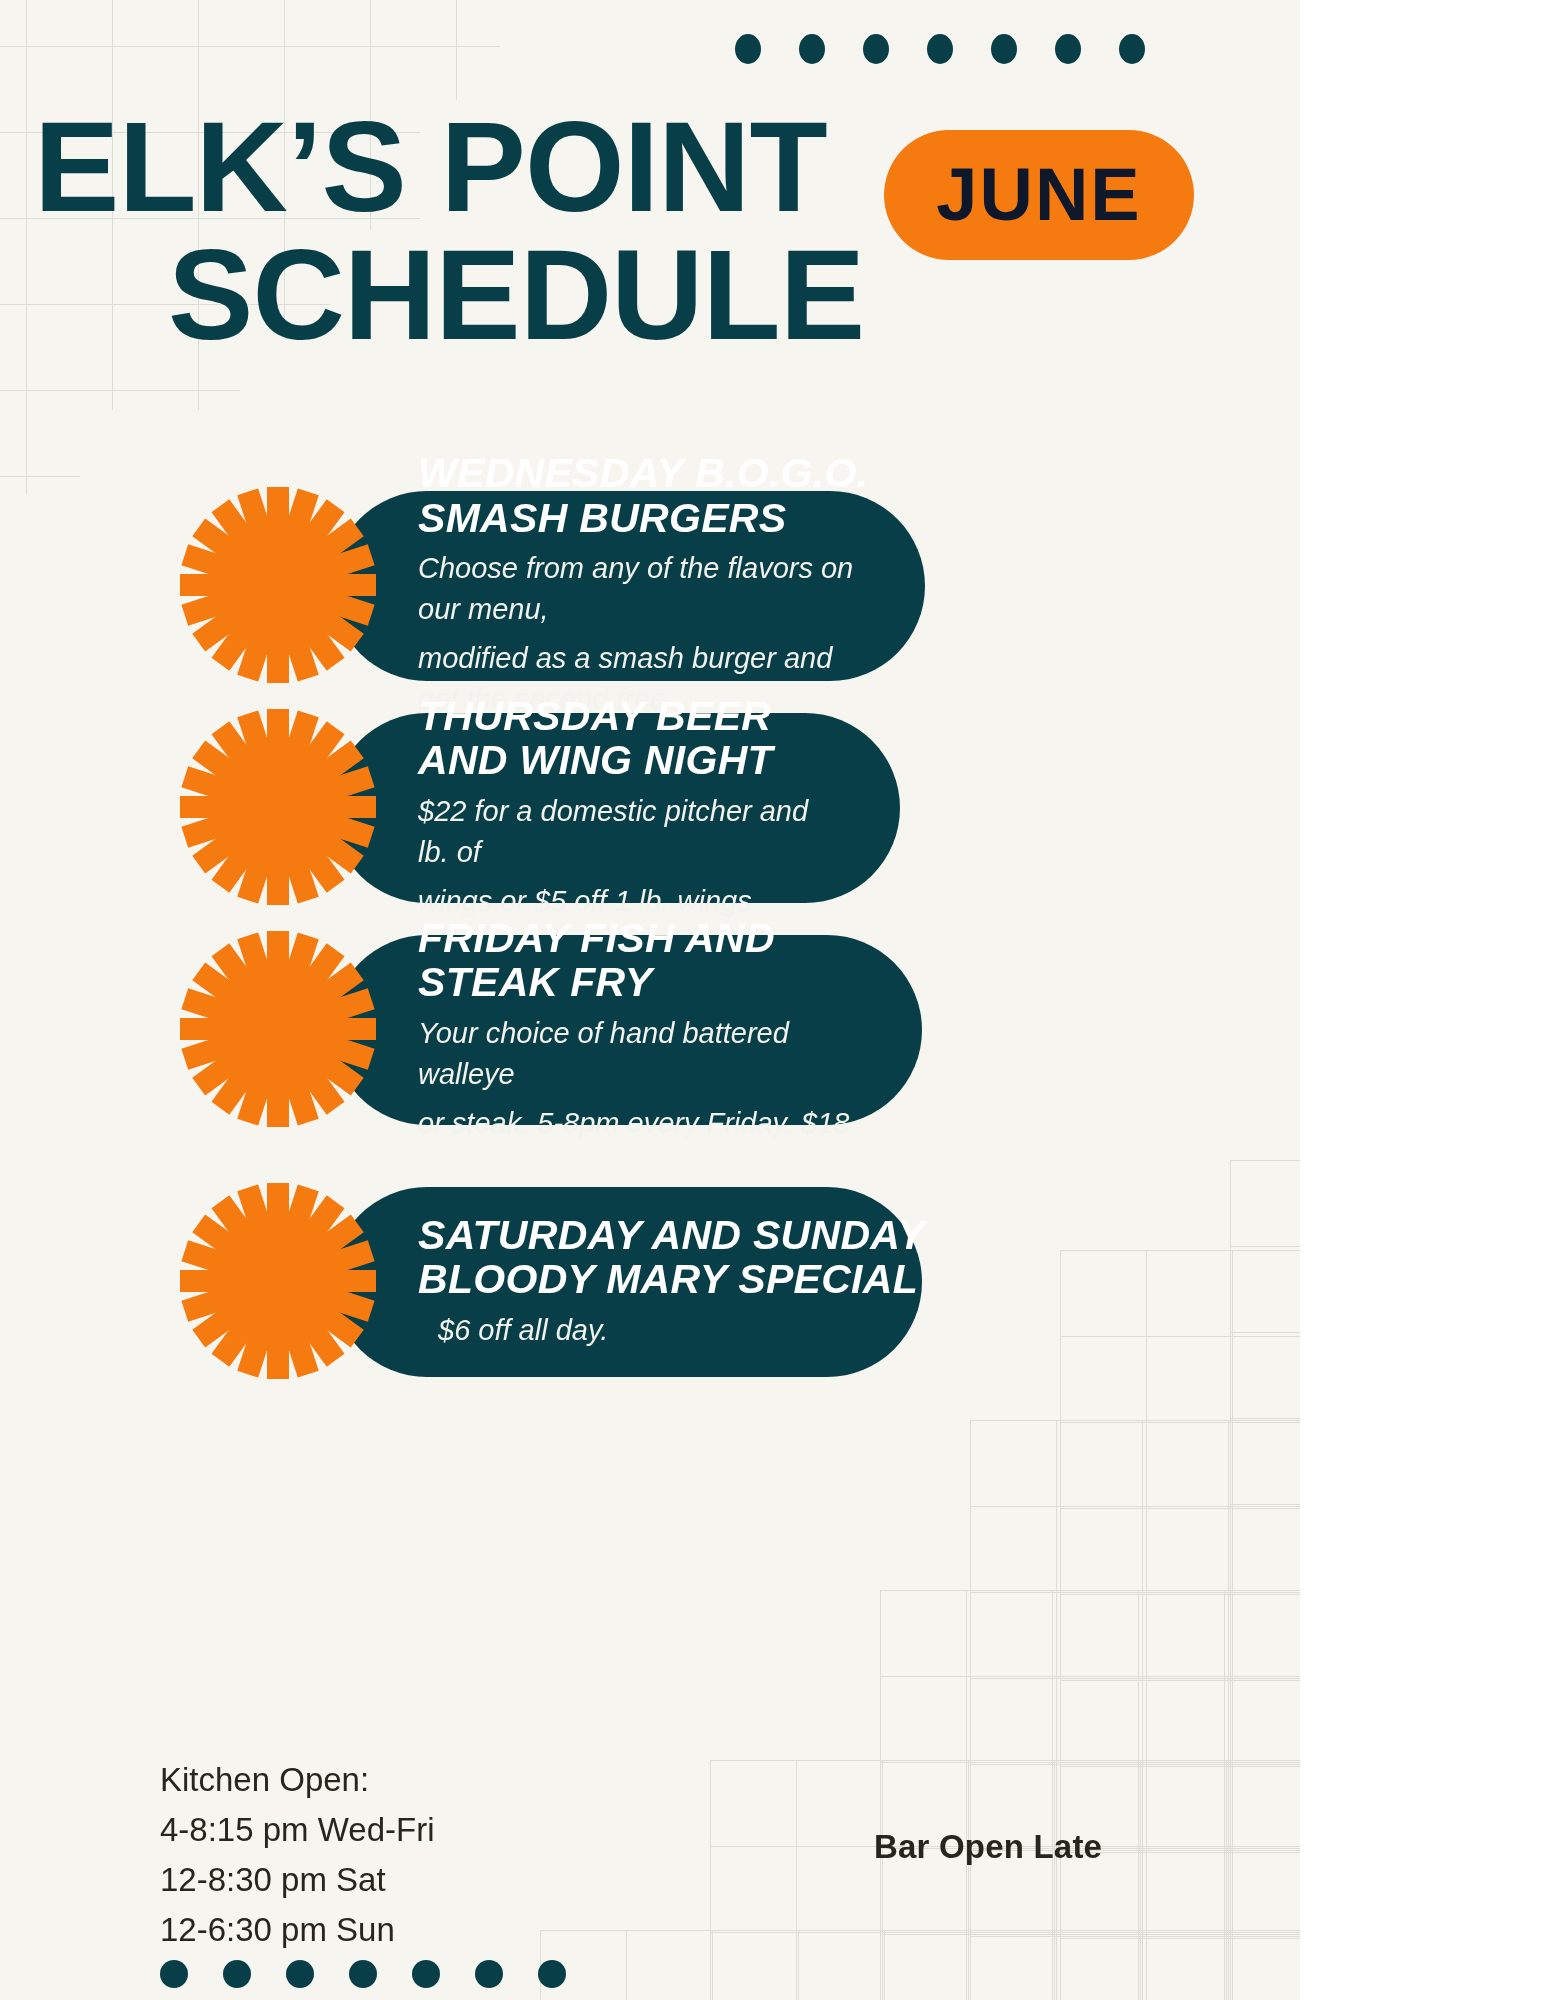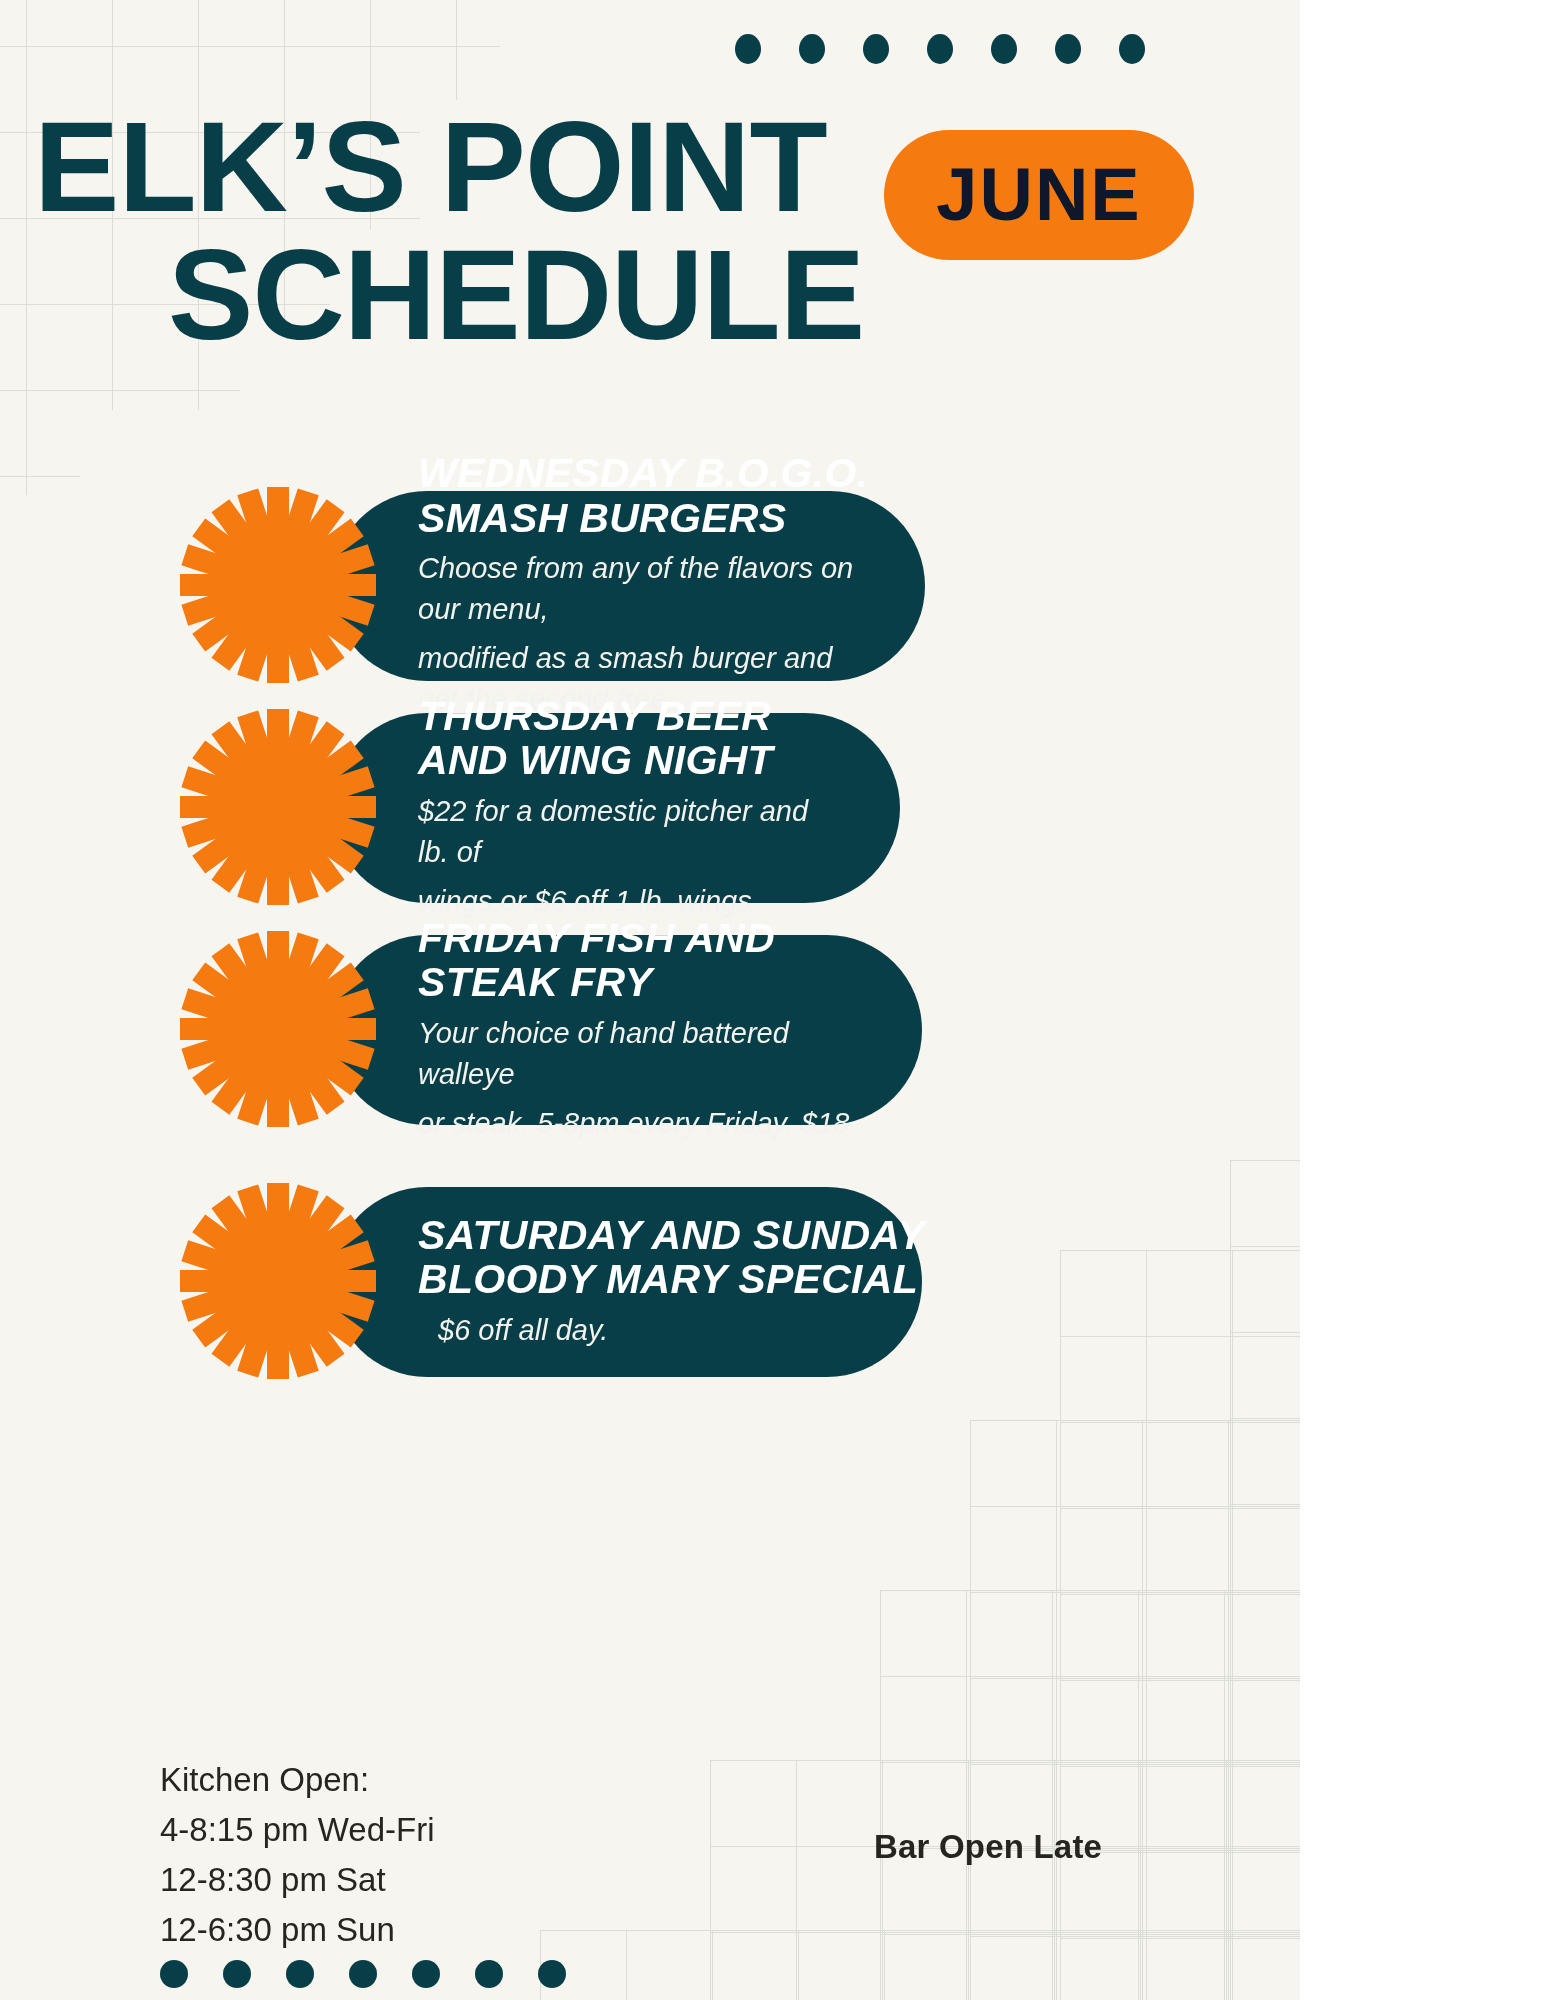--- a/index.html
+++ b/index.html
@@ -269,21 +269,21 @@
             <rect x="-11" y="-98" width="22" height="60" transform="rotate(306)"></rect>
             <rect x="-11" y="-98" width="22" height="60" transform="rotate(324)"></rect>
             <rect x="-11" y="-98" width="22" height="60" transform="rotate(342)"></rect>
           </g>
         </g>
       </svg>
       <div class="panel">
         <div class="card-title">THURSDAY BEER</div>
         <div class="card-title">AND WING NIGHT</div>
         <div class="card-desc">$22 for a domestic pitcher and lb. of</div>
-        <div class="card-desc">wings or $6 off 1 lb. wings</div>
+        <div class="card-desc">wings or $5 off 1 lb. wings</div>
       </div>
     </div>
 
     <div class="card c3">
       <svg class="burst" viewBox="0 0 200 200">
         <g fill="#F57A0F">
           <circle cx="100" cy="100" r="58"></circle>
           <g transform="translate(100,100)">
             <rect x="-11" y="-98" width="22" height="60" transform="rotate(0)"></rect>
             <rect x="-11" y="-98" width="22" height="60" transform="rotate(18)"></rect>

